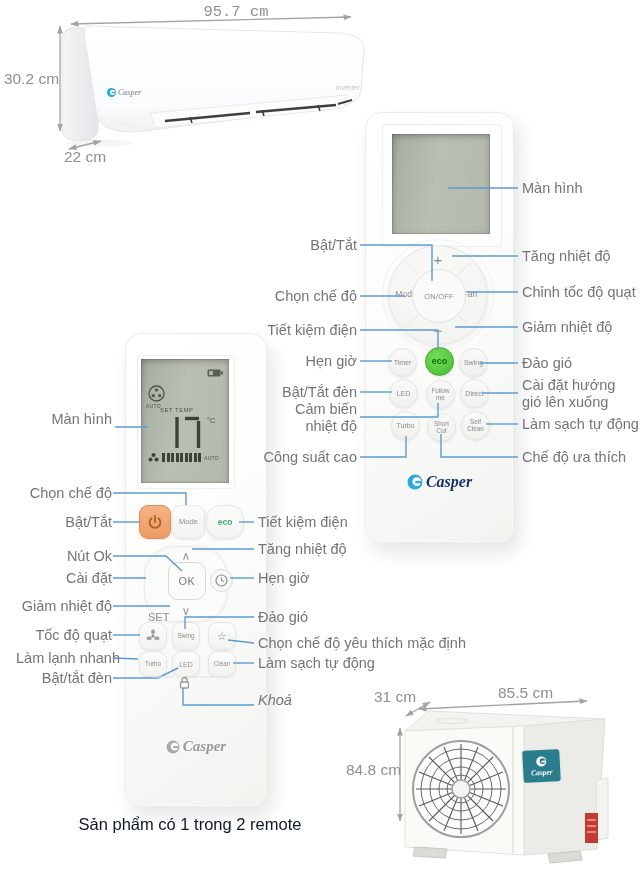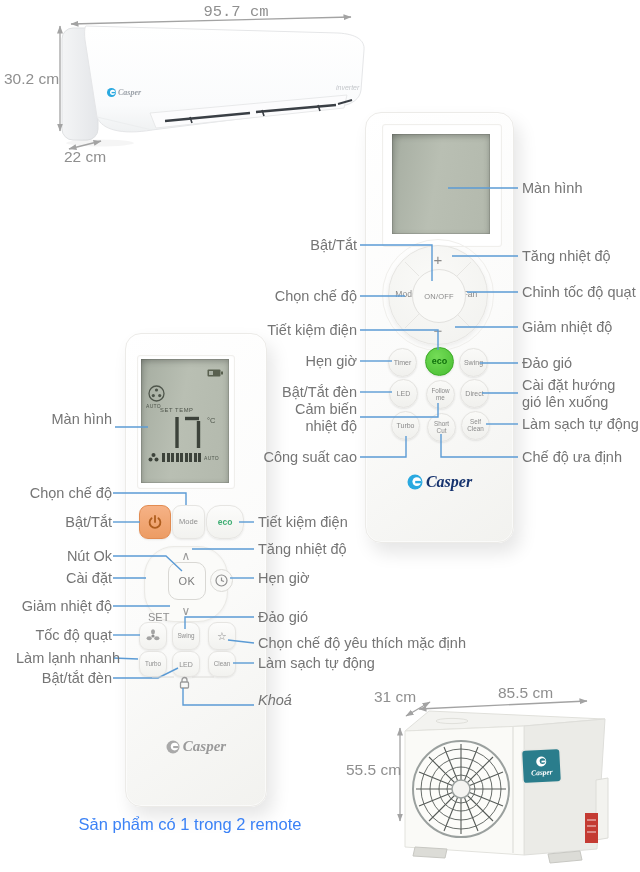--- a/index.html
+++ b/index.html
@@ -5,21 +5,21 @@
   html,body{margin:0;padding:0;background:#fff;}
   #canvas{position:relative;width:640px;height:872px;background:#fff;overflow:hidden;
           font-family:"Liberation Sans",sans-serif;}
   svg{display:block;}
   .abs{position:absolute;}
   
   .callout{position:absolute;font-size:14.5px;color:#757575;line-height:1.16;
            white-space:pre-line;}
   .callout.r{text-align:right;}
   .dim{position:absolute;font-size:15.5px;color:#8f8f8f;}
-  .caption{position:absolute;font-size:16.5px;color:#3b82f6;text-align:center;}
+  .caption{position:absolute;font-size:16.5px;color:#0f172a;text-align:center;}
   
   .remote{position:absolute;border-radius:16px;border:1px solid #ecebe8;
           background:linear-gradient(145deg,#ffffff 0%,#fbfbfa 55%,#f2f2ef 100%);
           box-shadow:6px 10px 18px rgba(0,0,0,.10), inset 0 0 0 1px rgba(255,255,255,.6);}
   .screen-frame{position:absolute;background:#fff;border:1px solid #f0efec;border-radius:3px;
                 box-shadow:inset 0 0 2px rgba(0,0,0,.04);}
   .lcd{position:absolute;background:linear-gradient(100deg,#99a095 0%,#aab1a5 10%,#b9bfb3 45%,#b3b9ad 100%);
        box-shadow:inset 0 2px 6px rgba(0,0,0,.28), inset 0 0 0 1px rgba(0,0,0,.10);}
   
   .pad{position:absolute;border-radius:50%;
@@ -351,40 +351,40 @@
       <line x1="152" y1="677" x2="174" y2="677"></line>
         <line x1="192" y1="677" x2="214" y2="677"></line>
     </g>
   </svg>
 
   <div class="dim" style="left:196px;top:3px;width:80px;text-align:center;font-family:Liberation Mono, monospace;">95.7 cm</div>
   <div class="dim" style="left:4px;top:70px;">30.2 cm</div>
   <div class="dim" style="left:64px;top:148px;">22 cm</div>
   <div class="dim" style="left:374px;top:688px;">31 cm</div>
   <div class="dim" style="left:498px;top:684px;">85.5 cm</div>
-  <div class="dim" style="left:346px;top:761px;">55.5 cm</div>
+  <div class="dim" style="left:346px;top:761px;">84.8 cm</div>
 
   <div class="callout r" style="left:217px;top:237px;width:140px;">Bật/Tắt</div>
   <div class="callout r" style="left:217px;top:288px;width:140px;">Chọn chế độ</div>
   <div class="callout r" style="left:217px;top:322px;width:140px;">Tiết kiệm điện</div>
   <div class="callout r" style="left:217px;top:353px;width:140px;">Hẹn giờ</div>
   <div class="callout r" style="left:217px;top:384px;width:140px;">Bật/Tắt đèn</div>
   <div class="callout r" style="left:217px;top:449px;width:140px;">Công suất cao</div>
   <div class="callout r" style="left:217px;top:401px;width:140px;">Cảm biến
 nhiệt độ</div>
 
   <div class="callout" style="left:522px;top:180px;width:118px;">Màn hình</div>
   <div class="callout" style="left:522px;top:248px;width:118px;">Tăng nhiệt độ</div>
   <div class="callout" style="left:522px;top:284px;width:118px;">Chỉnh tốc độ quạt</div>
   <div class="callout" style="left:522px;top:319px;width:118px;">Giảm nhiệt độ</div>
   <div class="callout" style="left:522px;top:355px;width:118px;">Đảo gió</div>
   <div class="callout" style="left:522px;top:377px;width:118px;">Cài đặt hướng
 gió lên xuống</div>
   <div class="callout" style="left:522px;top:416px;width:118px;">Làm sạch tự động</div>
-  <div class="callout" style="left:522px;top:449px;width:118px;">Chế độ ưa định</div>
+  <div class="callout" style="left:522px;top:449px;width:118px;">Chế độ ưa thích</div>
 
   <div class="callout r" style="left:0px;top:411px;width:112px;">Màn hình</div>
   <div class="callout r" style="left:0px;top:485px;width:112px;">Chọn chế độ</div>
   <div class="callout r" style="left:0px;top:514px;width:112px;">Bật/Tắt</div>
   <div class="callout r" style="left:0px;top:548px;width:112px;">Nút Ok</div>
   <div class="callout r" style="left:0px;top:570px;width:112px;">Cài đặt</div>
   <div class="callout r" style="left:0px;top:598px;width:112px;">Giảm nhiệt độ</div>
   <div class="callout r" style="left:0px;top:627px;width:112px;">Tốc độ quạt</div>
   <div class="callout r" style="left:0px;top:650px;width:112px;padding-left:8px;">Làm lạnh nhanh</div>
   <div class="callout r" style="left:0px;top:670px;width:112px;">Bật/tắt đèn</div>

